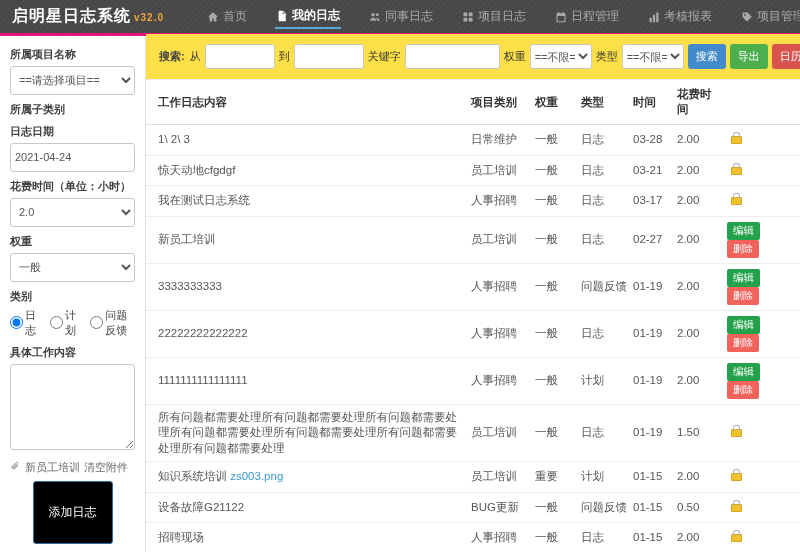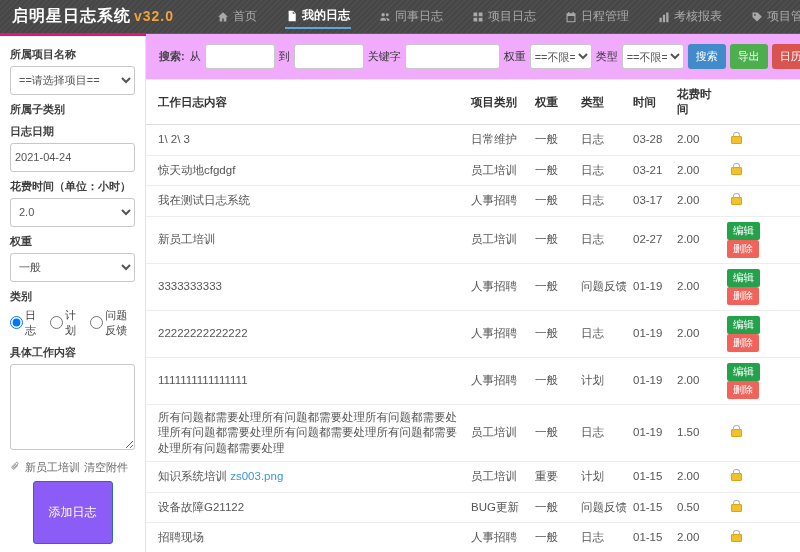--- a/index.html
+++ b/index.html
@@ -5,21 +5,21 @@
   * { margin:0; padding:0; box-sizing:border-box; }
   html,body { background:#fff; }
   body { font-family:"Liberation Sans","DejaVu Sans",sans-serif; font-size:12px; color:#555; }
   .page { position:relative; width:800px; height:552px; overflow:hidden; background:#fff; }
 
   
   .topbar { height:33px; background:#464646;
     background-image:repeating-linear-gradient(135deg,rgba(255,255,255,.035) 0 2px,transparent 2px 4px);
     display:flex; align-items:center; padding:0 12px; }
   .logo { color:#fff; font-size:16px; font-weight:bold; letter-spacing:1px; white-space:nowrap; }
-  .logo .ver { color:#f0a23c; font-size:14px; font-weight:bold; margin-left:3px; }
+  .logo .ver { color:#f0a23c; font-size:10px; font-weight:bold; margin-left:3px; }
   .mainnav { display:flex; align-items:center; margin-left:42px; gap:27px; }
   .nav-item { display:flex; align-items:center; gap:4px; color:#a9a9a9; text-decoration:none;
     font-size:12px; padding:3px 1px; white-space:nowrap; }
   .nav-item .nav-icon { display:inline-flex; line-height:0; }
   .nav-item.active { color:#fff; font-weight:bold; border-bottom:2px solid #5aa7da; }
   .accent-bar { height:3px; }
 
   
   .content { display:flex; height:516px; align-items:center; }
   .sidebar { width:146px; min-width:146px; padding:9px 10px; border-right:1px solid #e3e3e3; }
@@ -31,25 +31,25 @@
   .sidebar select, .sidebar input[type=text] {
     width:100%; font-size:11px; color:#555; padding:4px 4px; height:29px;
     border:1px solid #c8c8c8; border-radius:3px; background:#fff;
     font-family:"Liberation Sans","DejaVu Sans",sans-serif; }
   .radio-row { display:flex; gap:12px; align-items:center; font-size:11px; color:#444; margin:2px 0 2px; }
   .radio-row label { display:flex; align-items:center; gap:2px; }
   .sidebar textarea { width:100%; height:86px; border:1px solid #c8c8c8; border-radius:3px;
     font-size:11px; padding:4px; resize:vertical; font-family:inherit; }
   .attach-row { display:flex; align-items:center; gap:4px; font-size:11px; color:#6a6a6a; margin:7px 0 6px; }
   .attach-link { color:#6a6a6a; text-decoration:none; }
-  .btn-submit { display:block; margin:4px auto 0; background:#8b5cf6; color:#fff; border:1px solid #2e6da4;
+  .btn-submit { display:block; margin:4px auto 0; background:#000000; color:#fff; border:1px solid #2e6da4;
     padding:22px 15px; border-radius:3px; font-size:12px; cursor:pointer; }
 
   
-  .search-strip { background:#f0abfc; border-bottom:1px solid #ececec; padding:10px 24px 10px 12px;
+  .search-strip { background:#fde047; border-bottom:1px solid #ececec; padding:10px 24px 10px 12px;
     display:flex; align-items:center; gap:4px; font-size:11px; color:#333; white-space:nowrap; }
   .search-strip .lbl { font-weight:bold; color:#444; margin:0 1px; }
   .search-strip input[type=text] { height:25px; border:1px solid #c8c8c8; border-radius:3px; padding:3px 4px; font-size:11px; }
   .in-date { width:70px; }
   .in-keyword { width:95px; }
   .search-strip select { height:25px; width:62px; border:1px solid #c8c8c8; border-radius:3px; font-size:11px; color:#555; background:#fff; }
   .sbtn { border:none; color:#fff; font-size:11px; padding:5px 8px; border-radius:3px; cursor:pointer; white-space:nowrap; }
   .sbtn-search { background:#428bca; }
   .sbtn-export { background:#4cae4c; }
   .sbtn-calendar { background:#d9534f; }

